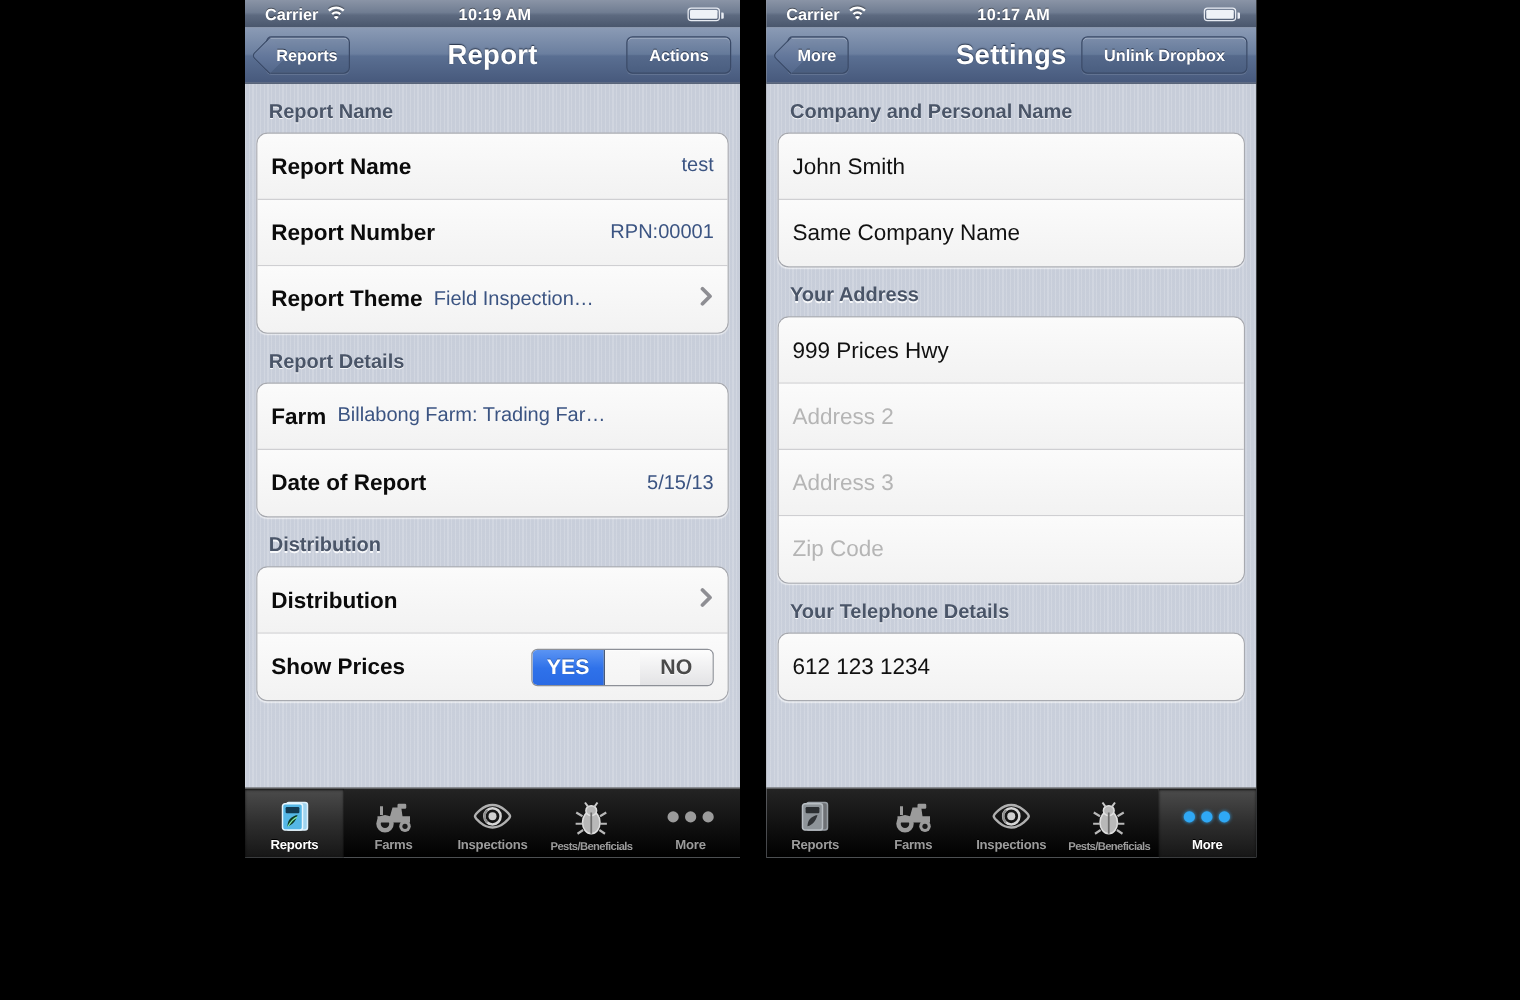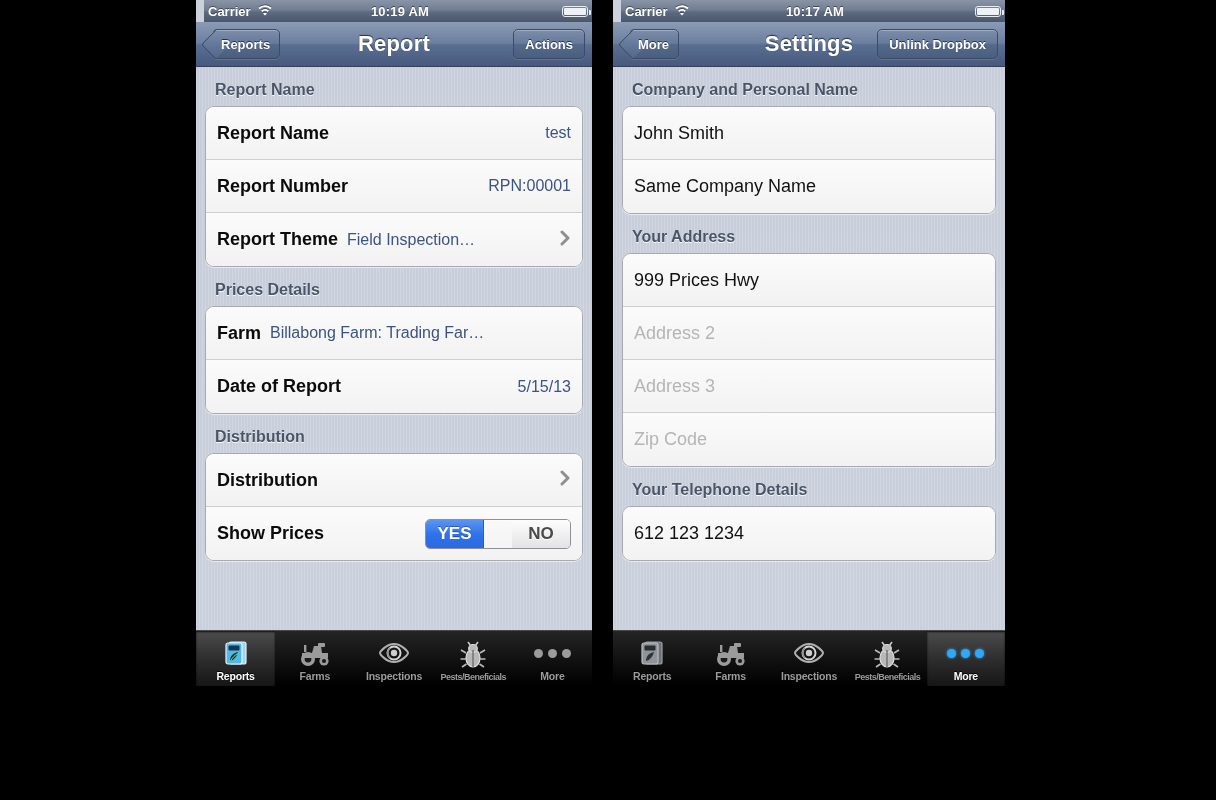--- a/index.html
+++ b/index.html
@@ -23,26 +23,25 @@
   }
   #phone-left  { left: 196px; width: 396px; }
   #phone-right { left: 613px; width: 392px; }
 
   
   .status-bar {
     height: 22px;
     flex: 0 0 22px;
     background: linear-gradient(to bottom,#8a94a6 0%,#707d92 45%,#5d6a80 55%,#49566c 100%);
     display: flex; align-items: center;
-    padding: 0 4px;
+    padding: 0 16px;
     color: #fff;
     font-size: 13px; font-weight: bold;
     text-shadow: 0 -1px 0 rgba(0,0,0,.45);
     position: relative;
-    margin-left: 8px;
   }
   .status-left { display:flex; align-items:center; gap:6px; }
   .status-time {
     position: absolute; left:4px; right:0; text-align:center;
     font-size:13px; font-weight:bold; letter-spacing:.2px;
   }
   .status-right { margin-left:auto; display:flex; align-items:center; }
   .wifi-icon { display:block; }
   .battery {
     width: 26px; height: 11px;
@@ -68,21 +67,21 @@
     position:absolute; left:0; right:0; text-align:center;
     color:#fff; font-size:22px; font-weight:bold;
     text-shadow: 0 -1px 1px rgba(22,33,53,.85);
     letter-spacing: .2px;
     pointer-events:none;
   }
   .nav-btn {
     position: relative; z-index: 2;
     height: 30px;
     display:flex; align-items:center; justify-content:center;
-    padding: 0 11px;
+    padding: 0 17px;
     color:#fff; font-size:13px; font-weight:bold;
     text-shadow: 0 -1px 0 rgba(20,30,50,.8);
     background: linear-gradient(to bottom,#7c8daa 0%,#657a9a 48%,#55698b 52%,#4a5e80 100%);
     border: 1px solid #3a4a67;
     border-radius: 5px;
     box-shadow: inset 0 1px 0 rgba(255,255,255,.28), 0 1px 0 rgba(255,255,255,.12);
   }
   .nav-btn.back {
     border-radius: 4px 5px 5px 4px;
     margin-left: 10px;
@@ -246,21 +245,21 @@
             <div class="row-value">RPN:00001</div>
           </div>
           <div class="row">
             <div class="row-label">Report Theme</div>
             <div class="row-value inline">Field Inspection…</div>
             <span class="chevron"><svg width="11" height="16" viewBox="0 0 11 16">
                 <path d="M2 2l6 6-6 6" fill="none" stroke="#8e8e93" stroke-width="3" stroke-linecap="round" stroke-linejoin="round"></path>
               </svg></span>
           </div>
         </div>
-        <div class="section-header">Prices Details</div>
+        <div class="section-header">Report Details</div>
         <div class="group">
           <div class="row">
             <div class="row-label">Farm</div>
             <div class="row-value inline">Billabong Farm: Trading Far…</div>
           </div>
           <div class="row">
             <div class="row-label">Date of Report</div>
             <div class="row-value">5/15/13</div>
           </div>
         </div>

